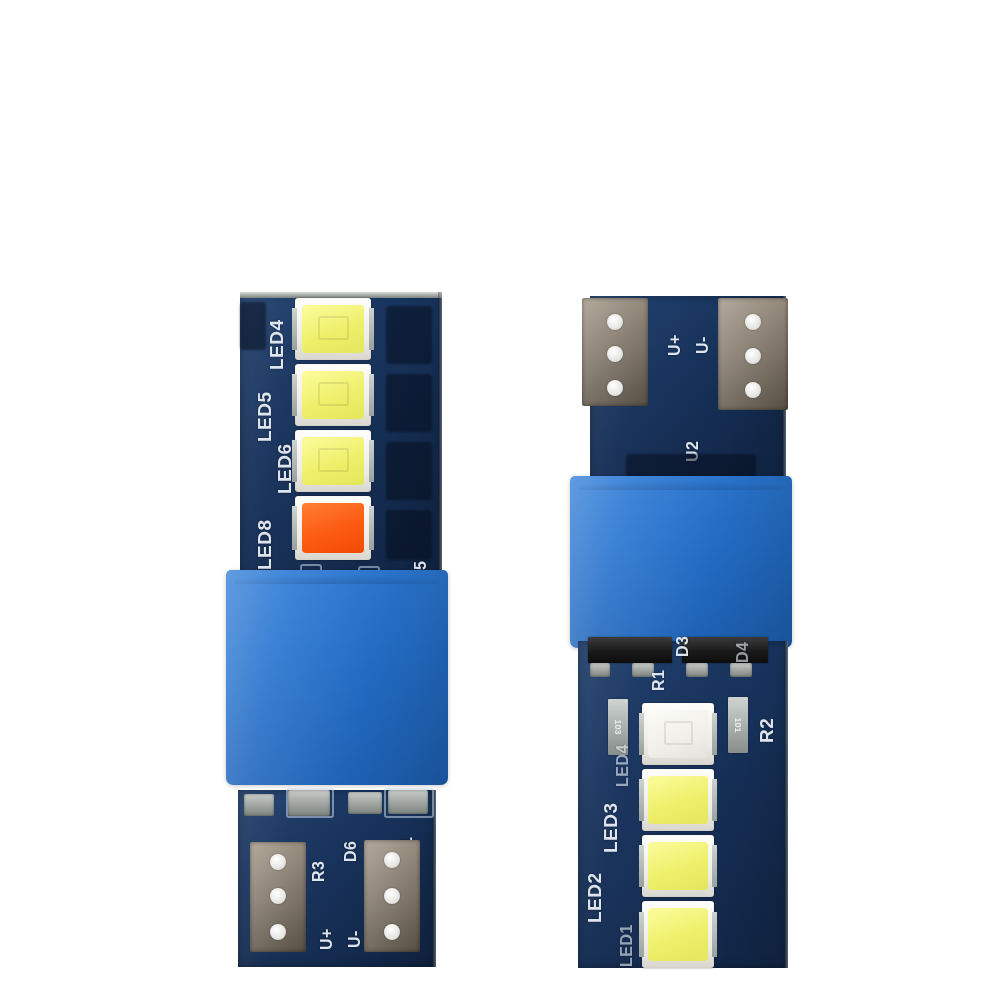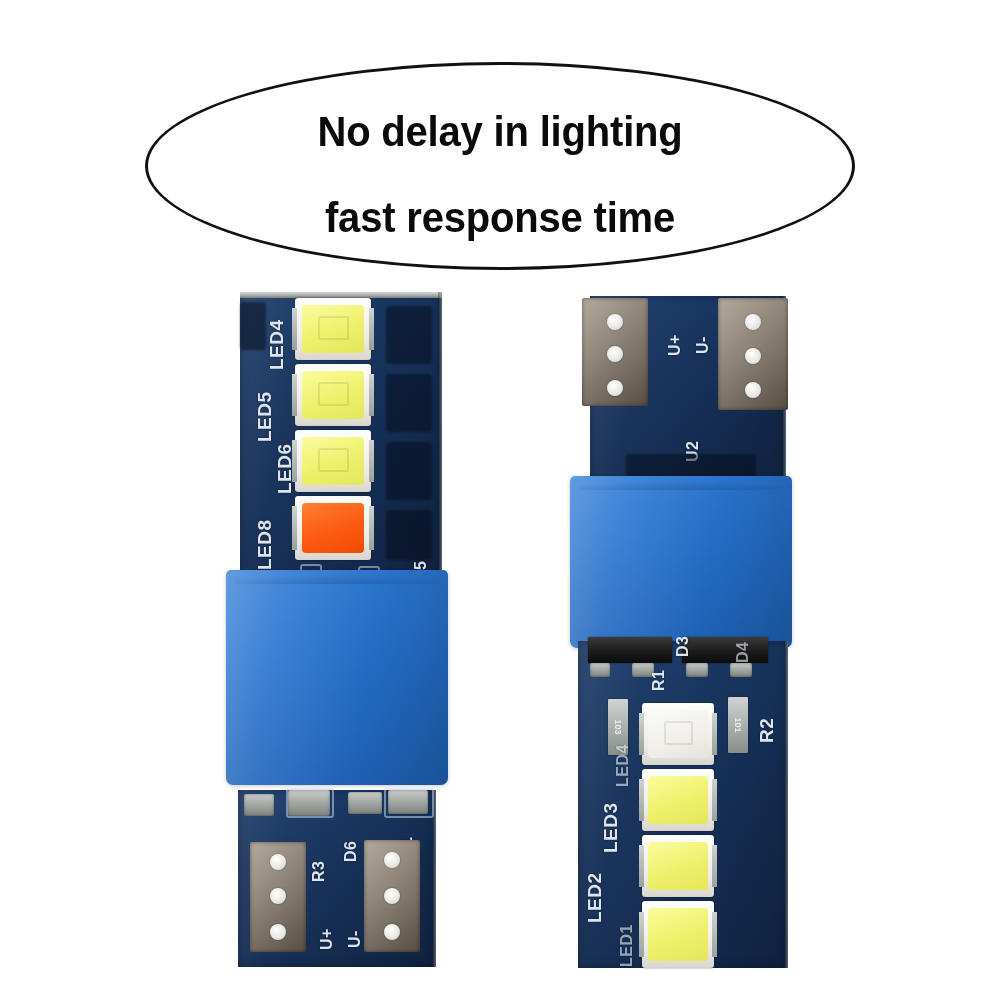--- a/index.html
+++ b/index.html
@@ -186,27 +186,20 @@
     opacity: .95;
   }
   .silk.sm { font-size: 16px; }
   .silk.dim { opacity: .62; }
 </style>
 </head>
 <body>
 
 <div id="stage">
 
-  <div id="banner">
-    <div id="banner-ellipse"></div>
-    <div id="banner-text">
-      <span class="ln">No delay in lighting</span>
-      <span class="ln">fast response time</span>
-    </div>
-  </div>
 
   <div class="bulb" id="bulb-left">
 
     <div class="pcb" id="l-head">
       <div class="pcb-top-edge"></div>
       <div class="pcb-side-edge"></div>
 
       <div class="darkblotch" style="left:146px;top:14px;width:46px;height:58px;"></div>
       <div class="darkblotch" style="left:146px;top:82px;width:46px;height:58px;"></div>
       <div class="darkblotch" style="left:146px;top:150px;width:46px;height:58px;"></div>

